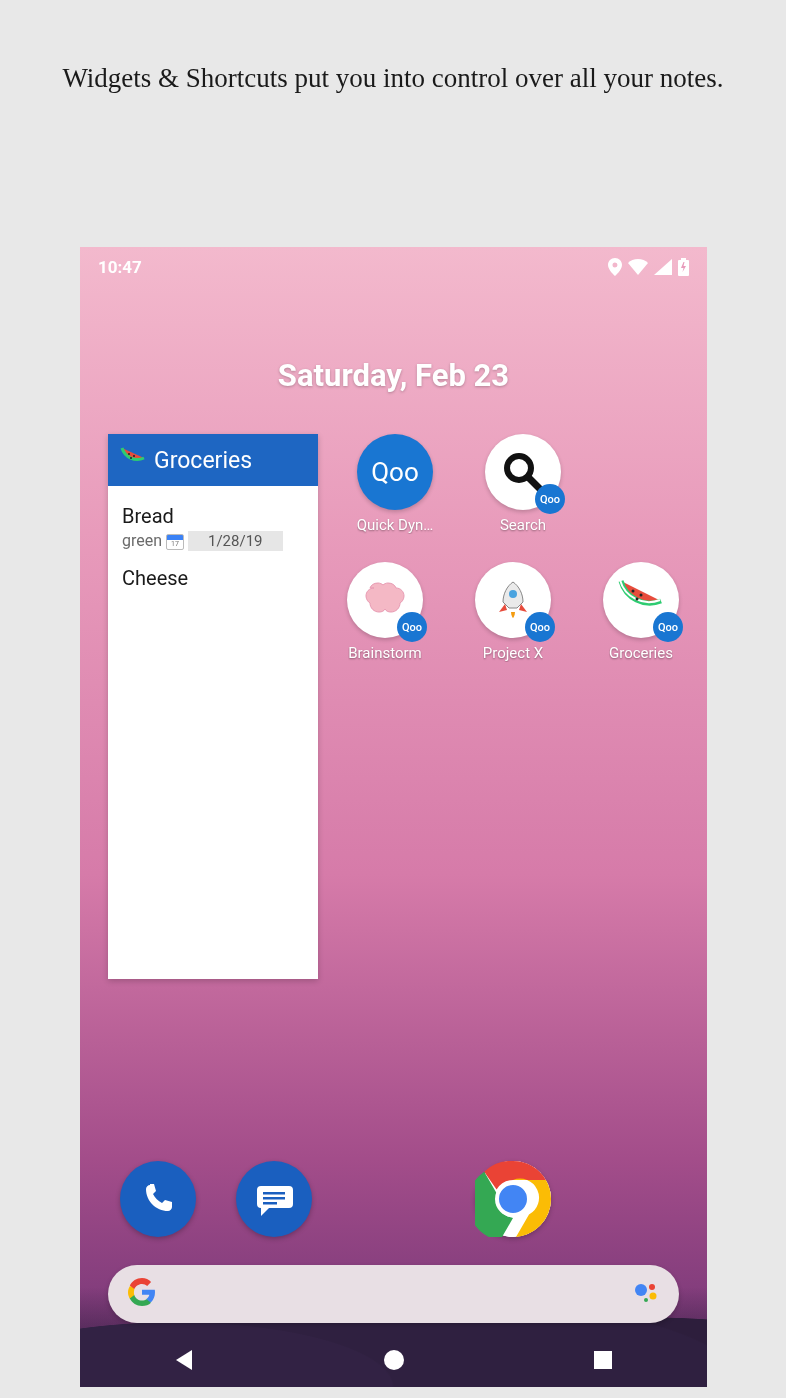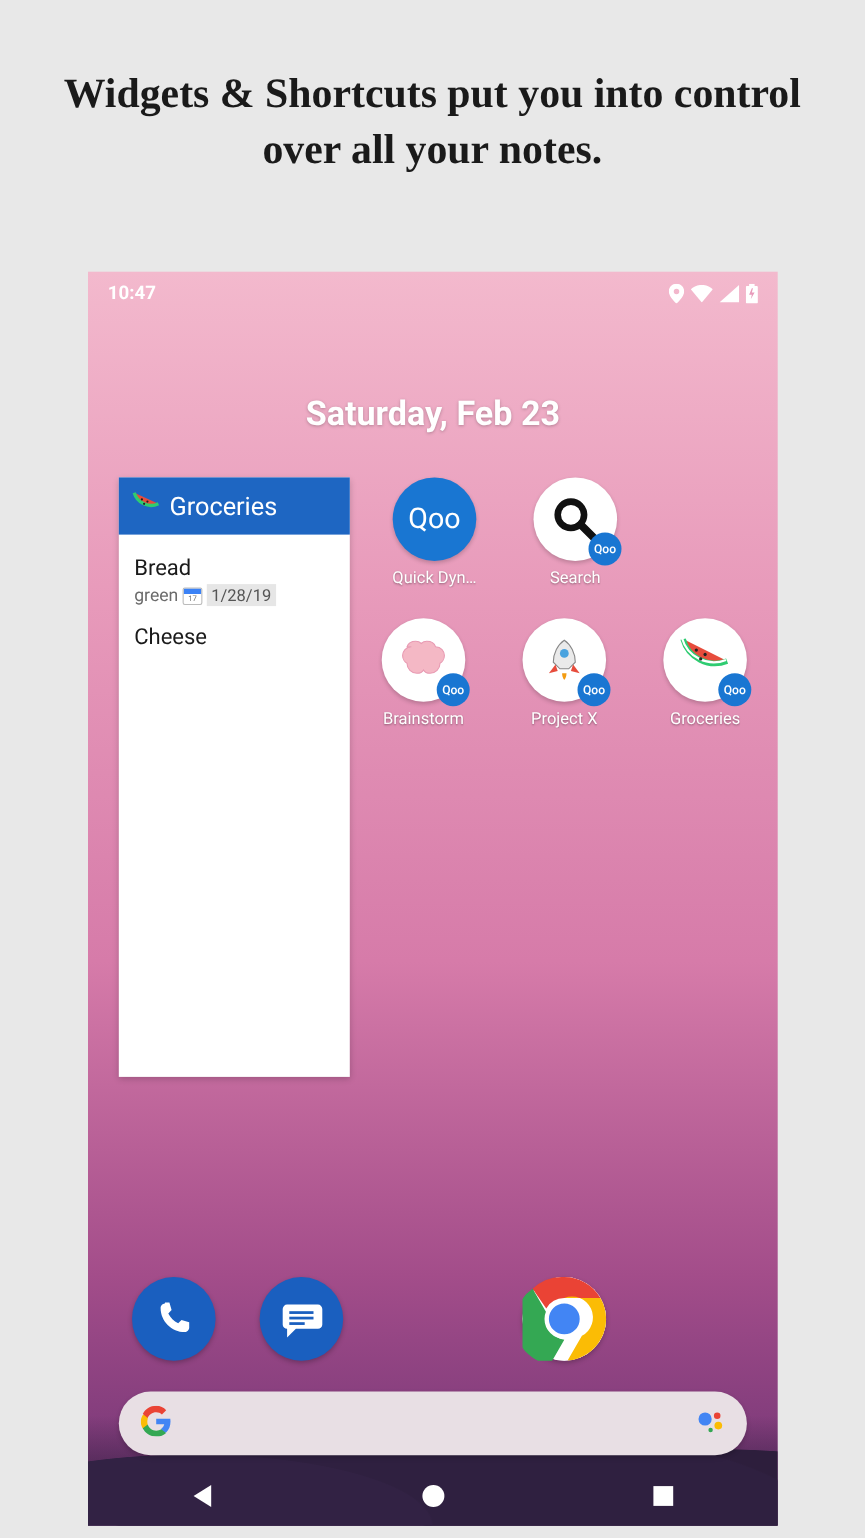--- a/index.html
+++ b/index.html
@@ -6,25 +6,24 @@
   body {
     width: 786px;
     height: 1398px;
     background: #e8e8e8;
     font-family: -apple-system, BlinkMacSystemFont, "Segoe UI", Roboto, sans-serif;
     overflow: hidden;
   }
   .promo-headline {
     text-align: center;
     font-family: Georgia, 'Times New Roman', serif;
-    font-size: 38px;
+    font-size: 27px;
     color: #1a1a1a;
     padding: 60px 40px 20px;
     line-height: 1.35;
-    font-weight: bold;
   }
   .phone-frame {
     position: absolute;
     left: 80px;
     top: 247px;
     width: 627px;
     height: 1140px;
     background: linear-gradient(to bottom, #f3b9cd 0%, #e89bbb 25%, #d67ba9 55%, #a34d8a 80%, #6d3273 100%);
     overflow: hidden;
   }
@@ -83,21 +82,21 @@
     gap: 8px;
     font-size: 23px;
   }
   .widget-body { padding: 6px 14px; color: #222; }
   .witem { margin: 12px 0 14px; }
   .witem-title { font-size: 20px; color: #1a1a1a; }
   .witem-sub { font-size: 16px; color: #6b6b6b; margin-top: 2px; line-height: 1.35; }
   .date-badge {
     display: inline-block;
     background: #e6e6e6;
-    padding: 0 4px;
+    padding: 0 20px;
     font-size: 15px;
     color: #555;
   }
   .cal-chip {
     display: inline-block;
     width: 18px;
     height: 16px;
     background: linear-gradient(to bottom, #3b82f6 0 35%, #fff 35% 100%);
     border: 1px solid #bbb;
     border-radius: 2px;

